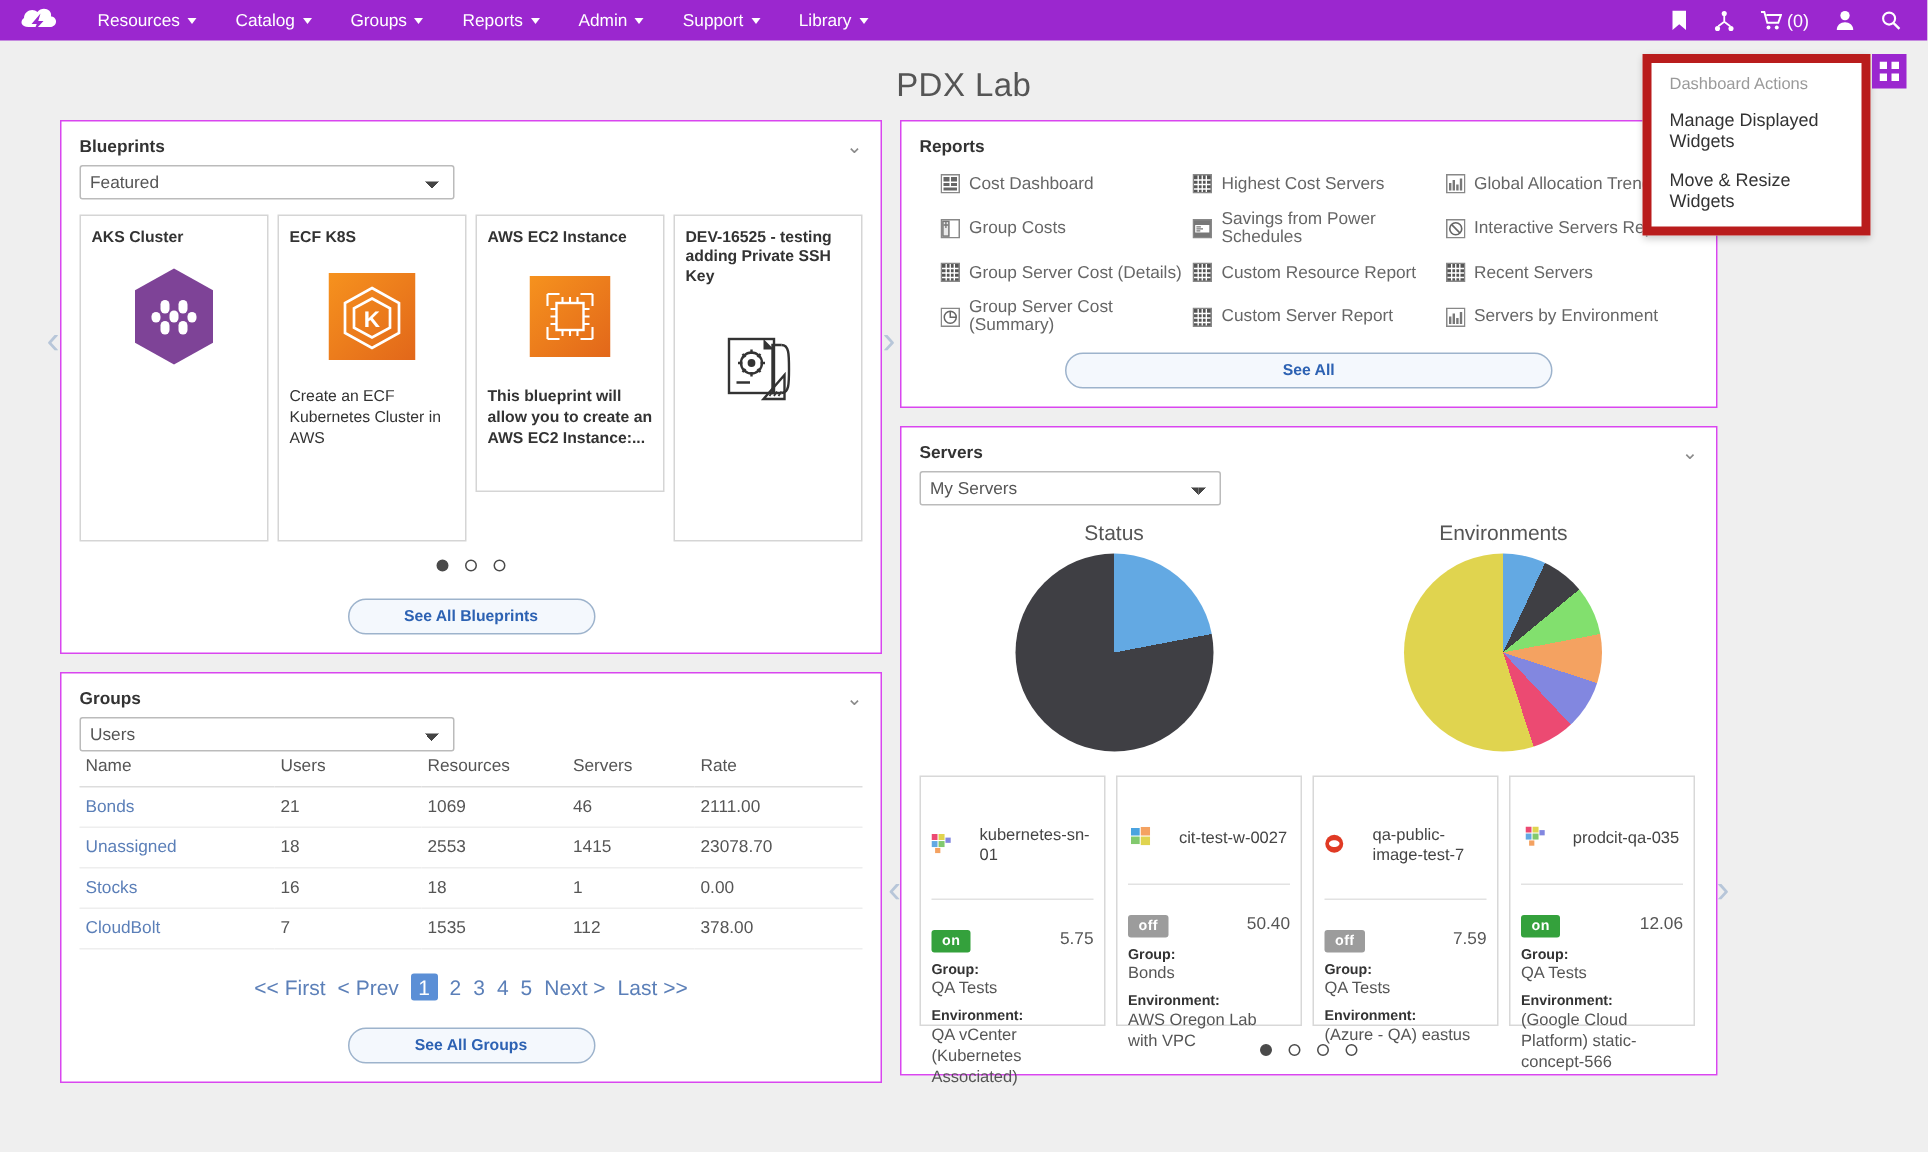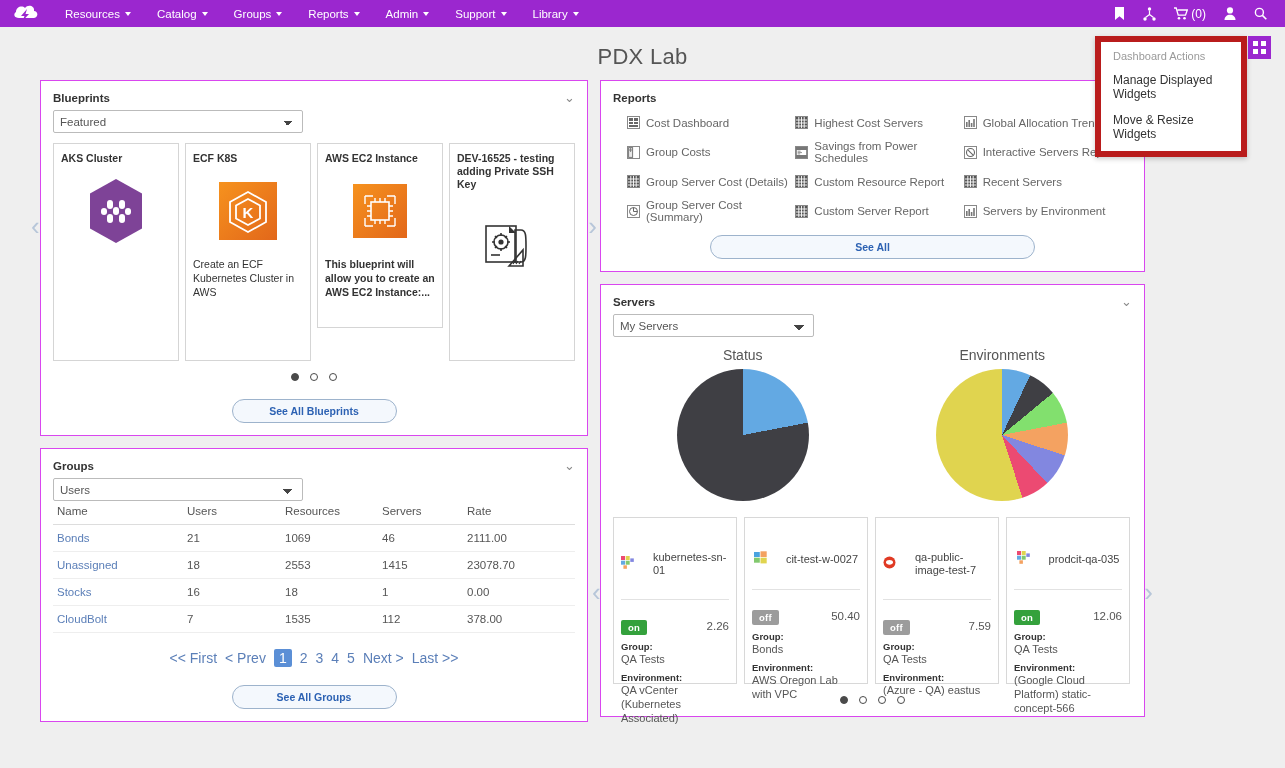--- a/index.html
+++ b/index.html
@@ -581,21 +581,21 @@
                     <rect x="4.7" y="0" width="4" height="4" fill="#e0d44f"></rect>
                     <rect x="0" y="4.7" width="4" height="4" fill="#63a9e3"></rect>
                     <rect x="4.7" y="4.7" width="4" height="4" fill="#82c96e"></rect>
                     <rect x="9.3" y="2.4" width="3.5" height="3.5" fill="#8287e0"></rect>
                     <rect x="2.4" y="9.3" width="3.5" height="3.5" fill="#f4a261"></rect>
                   </svg></span>
               <span class="srv-name">kubernetes-sn-01</span>
             </div>
             <div class="srv-row">
               <span class="pill on">on</span>
-              <span class="srv-rate">2.26</span>
+              <span class="srv-rate">5.75</span>
             </div>
             <div class="srv-lbl">Group:</div>
             <div class="srv-val">QA Tests</div>
             <div class="srv-lbl">Environment:</div>
             <div class="srv-val">QA vCenter (Kubernetes Associated)</div>
           </div>
 
           <div class="srv-card">
             <div class="srv-head">
               <span><svg width="13" height="13" viewBox="0 0 13 13">

